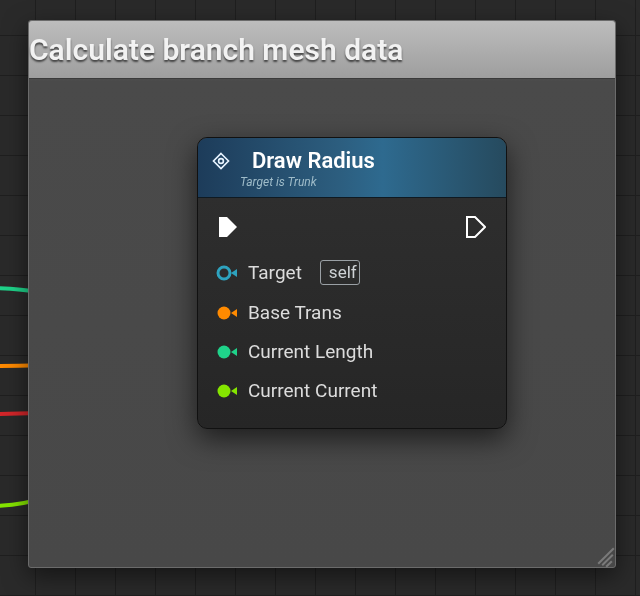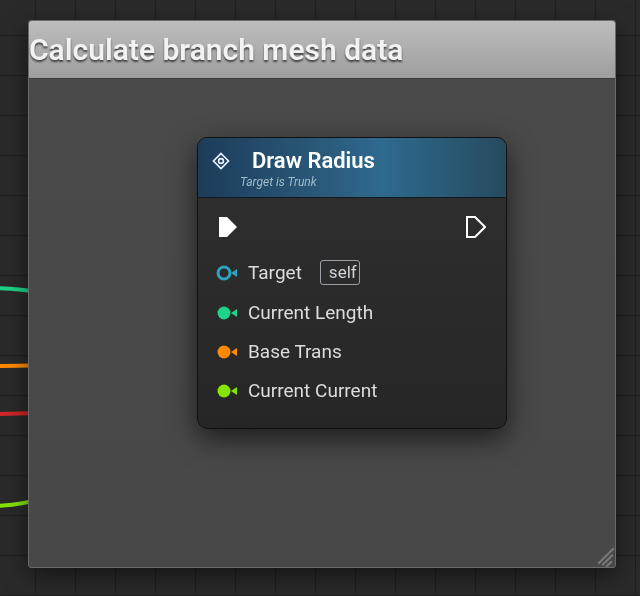--- a/index.html
+++ b/index.html
@@ -162,35 +162,35 @@
             <path d="M15 9 L21 5 L21 13 Z" fill="#2ea3bf"></path>
           </svg>
         </span>
         <span>Target</span>
         <span class="selfbox">self</span>
       </div>
 
       <div class="pin-row">
         <span class="pin">
           <svg width="22" height="18" viewBox="0 0 22 18">
+            <circle cx="8" cy="9" r="6.5" fill="#ff8a00"></circle>
+            <path d="M15 9 L21 5 L21 13 Z" fill="#ff8a00"></path>
+          </svg>
+        </span>
+        <span>Base Trans</span>
+      </div>
+
+      <div class="pin-row">
+        <span class="pin">
+          <svg width="22" height="18" viewBox="0 0 22 18">
             <circle cx="8" cy="9" r="6.5" fill="#1fd38a"></circle>
             <path d="M15 9 L21 5 L21 13 Z" fill="#1fd38a"></path>
           </svg>
         </span>
         <span>Current Length</span>
-      </div>
-
-      <div class="pin-row">
-        <span class="pin">
-          <svg width="22" height="18" viewBox="0 0 22 18">
-            <circle cx="8" cy="9" r="6.5" fill="#ff8a00"></circle>
-            <path d="M15 9 L21 5 L21 13 Z" fill="#ff8a00"></path>
-          </svg>
-        </span>
-        <span>Base Trans</span>
       </div>
 
 
       <div class="pin-row">
         <span class="pin">
           <svg width="22" height="18" viewBox="0 0 22 18">
             <circle cx="8" cy="9" r="6.5" fill="#85e500"></circle>
             <path d="M15 9 L21 5 L21 13 Z" fill="#85e500"></path>
           </svg>
         </span>

